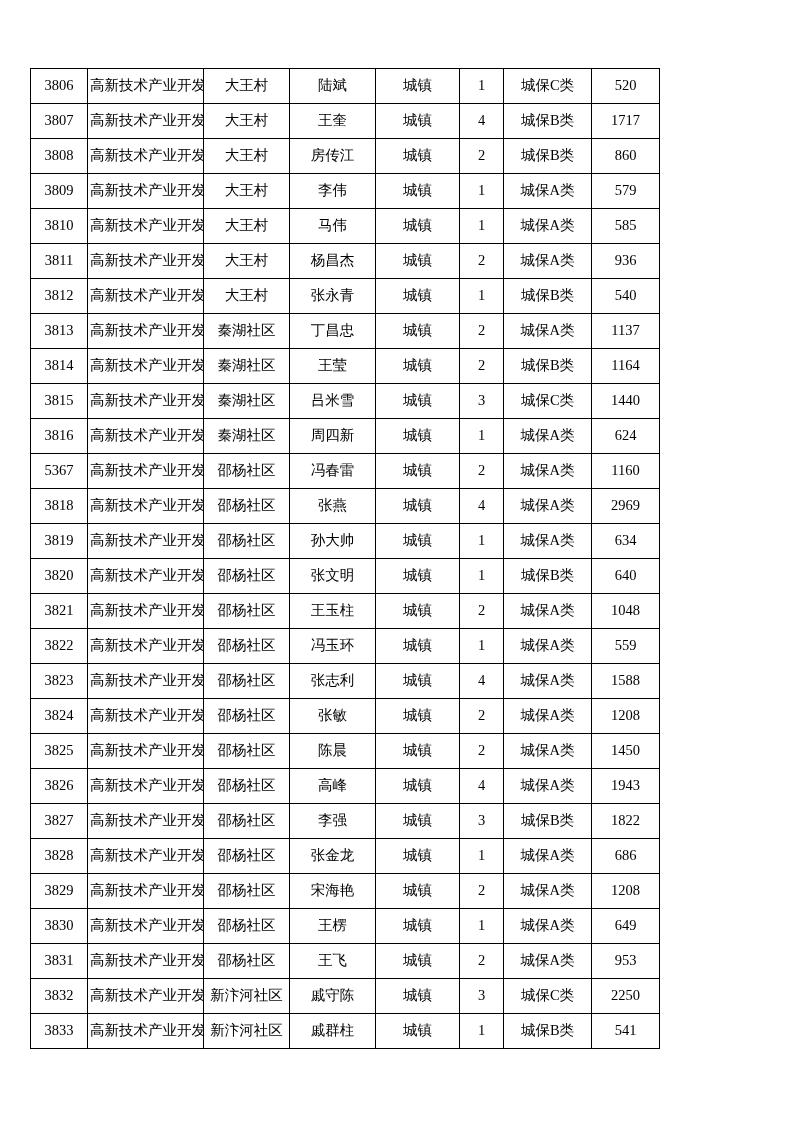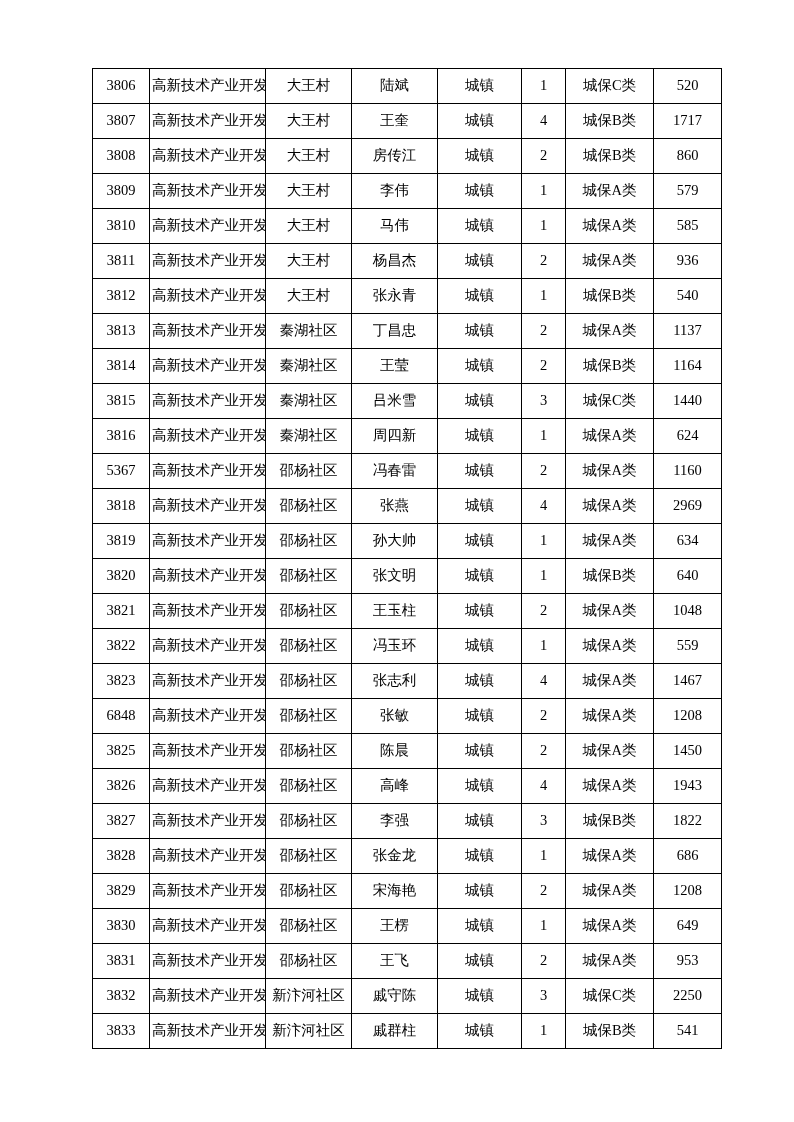--- a/index.html
+++ b/index.html
@@ -11,21 +11,21 @@
     width: 794px;
     height: 1122px;
     font-family: "Liberation Serif", serif;
     color: #000000;
   }
   .page {
     position: relative;
     width: 794px;
     height: 1122px;
     box-sizing: border-box;
-    padding: 68px 97px 0 92px;
+    padding: 68px 97px 0 30px;
   }
   table.data-table {
     border-collapse: collapse;
     table-layout: fixed;
     width: 629px;
   }
   table.data-table td {
     border: 1px solid #000000;
     height: 34px;
     padding: 0 2px;
@@ -246,24 +246,24 @@
           <td class="cell-amount">559</td>
         </tr>
         <tr>
           <td class="cell-id">3823</td>
           <td class="cell-org">高新技术产业开发区</td>
           <td class="cell-village">邵杨社区</td>
           <td class="cell-name">张志利</td>
           <td class="cell-type">城镇</td>
           <td class="cell-count">4</td>
           <td class="cell-category">城保A类</td>
-          <td class="cell-amount">1467</td>
-        </tr>
-        <tr>
-          <td class="cell-id">6848</td>
+          <td class="cell-amount">1588</td>
+        </tr>
+        <tr>
+          <td class="cell-id">3824</td>
           <td class="cell-org">高新技术产业开发区</td>
           <td class="cell-village">邵杨社区</td>
           <td class="cell-name">张敏</td>
           <td class="cell-type">城镇</td>
           <td class="cell-count">2</td>
           <td class="cell-category">城保A类</td>
           <td class="cell-amount">1208</td>
         </tr>
         <tr>
           <td class="cell-id">3825</td>

